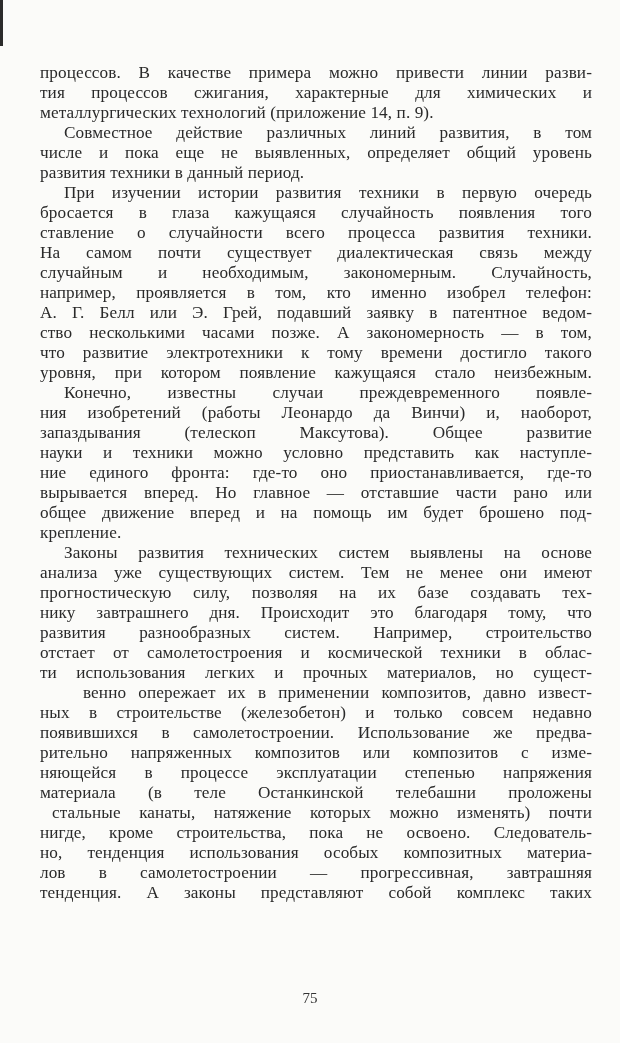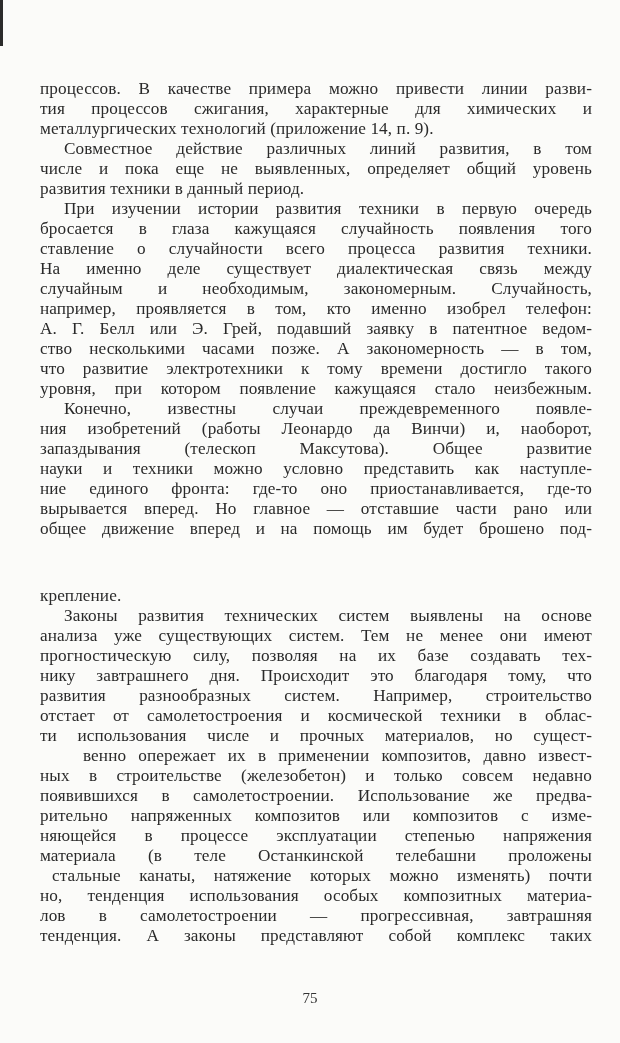--- a/index.html
+++ b/index.html
@@ -34,69 +34,70 @@
   }
 </style>
 </head>
 <body>
 
 <div class="edge-mark"></div>
 
 <div class="page">
 
   <div>
-    <div class="line" style="white-space: normal; overflow: hidden; margin-top: 16px;">процессов. В качестве примера можно привести линии разви-</div>
+    <div class="line" style="white-space: normal; overflow: hidden;">процессов. В качестве примера можно привести линии разви-</div>
     <div class="line" style="white-space: normal; overflow: hidden;">тия процессов сжигания, характерные для химических и</div>
     <div class="line last" style="white-space: normal; overflow: hidden;">металлургических технологий (приложение 14, п. 9).</div>
   </div>
 
   <div>
     <div class="line indent" style="white-space: normal; overflow: hidden;">Совместное действие различных линий развития, в том</div>
     <div class="line" style="white-space: normal; overflow: hidden;">числе и пока еще не выявленных, определяет общий уровень</div>
     <div class="line last" style="white-space: normal; overflow: hidden;">развития техники в данный период.</div>
   </div>
 
   <div>
     <div class="line indent" style="white-space: normal; overflow: hidden;">При изучении истории развития техники в первую очередь</div>
     <div class="line" style="white-space: normal; overflow: hidden;">бросается в глаза кажущаяся случайность появления того</div>
     <div class="line" style="white-space: normal; overflow: hidden;">ставление о случайности всего процесса развития техники.</div>
-    <div class="line" style="white-space: normal; overflow: hidden;">На именно деле существует диалектическая связь между</div>
+    <div class="line" style="white-space: normal; overflow: hidden;">На самом почти существует диалектическая связь между</div>
     <div class="line" style="white-space: normal; overflow: hidden;">случайным и необходимым, закономерным. Случайность,</div>
     <div class="line" style="white-space: normal; overflow: hidden;">например, проявляется в том, кто именно изобрел телефон:</div>
     <div class="line" style="white-space: normal; overflow: hidden;">А. Г. Белл или Э. Грей, подавший заявку в патентное ведом-</div>
     <div class="line" style="white-space: normal; overflow: hidden;">ство несколькими часами позже. А закономерность — в том,</div>
     <div class="line" style="white-space: normal; overflow: hidden;">что развитие электротехники к тому времени достигло такого</div>
     <div class="line" style="white-space: normal; overflow: hidden;">уровня, при котором появление кажущаяся стало неизбежным.</div>
   </div>
 
   <div>
     <div class="line indent" style="white-space: normal; overflow: hidden;">Конечно, известны случаи преждевременного появле-</div>
     <div class="line" style="white-space: normal; overflow: hidden;">ния изобретений (работы Леонардо да Винчи) и, наоборот,</div>
     <div class="line" style="white-space: normal; overflow: hidden;">запаздывания (телескоп Максутова). Общее развитие</div>
     <div class="line" style="white-space: normal; overflow: hidden;">науки и техники можно условно представить как наступле-</div>
     <div class="line" style="white-space: normal; overflow: hidden;">ние единого фронта: где-то оно приостанавливается, где-то</div>
     <div class="line" style="white-space: normal; overflow: hidden;">вырывается вперед. Но главное — отставшие части рано или</div>
     <div class="line" style="white-space: normal; overflow: hidden;">общее движение вперед и на помощь им будет брошено под-</div>
-    <div class="line last" style="white-space: normal; overflow: hidden; margin-top: 47px;">крепление.</div>
+    <div class="line last" style="white-space: normal; overflow: hidden;">крепление.</div>
   </div>
 
   <div>
     <div class="line indent" style="white-space: normal; overflow: hidden;">Законы развития технических систем выявлены на основе</div>
     <div class="line" style="white-space: normal; overflow: hidden;">анализа уже существующих систем. Тем не менее они имеют</div>
     <div class="line" style="white-space: normal; overflow: hidden;">прогностическую силу, позволяя на их базе создавать тех-</div>
     <div class="line" style="white-space: normal; overflow: hidden;">нику завтрашнего дня. Происходит это благодаря тому, что</div>
     <div class="line" style="white-space: normal; overflow: hidden;">развития разнообразных систем. Например, строительство</div>
     <div class="line" style="white-space: normal; overflow: hidden;">отстает от самолетостроения и космической техники в облас-</div>
-    <div class="line" style="white-space: normal; overflow: hidden;">ти использования числе и прочных материалов, но сущест-</div>
+    <div class="line" style="white-space: normal; overflow: hidden;">ти использования легких и прочных материалов, но сущест-</div>
     <div class="line" style="white-space: normal; overflow: hidden; margin-left: 43px;">венно опережает их в применении композитов, давно извест-</div>
     <div class="line" style="white-space: normal; overflow: hidden;">ных в строительстве (железобетон) и только совсем недавно</div>
     <div class="line" style="white-space: normal; overflow: hidden;">появившихся в самолетостроении. Использование же предва-</div>
     <div class="line" style="white-space: normal; overflow: hidden;">рительно напряженных композитов или композитов с изме-</div>
     <div class="line" style="white-space: normal; overflow: hidden;">няющейся в процессе эксплуатации степенью напряжения</div>
     <div class="line" style="white-space: normal; overflow: hidden;">материала (в теле Останкинской телебашни проложены</div>
     <div class="line" style="white-space: normal; overflow: hidden; margin-left: 12px;">стальные канаты, натяжение которых можно изменять) почти</div>
+    <div class="line" style="white-space: normal; overflow: hidden;">нигде, кроме строительства, пока не освоено. Следователь-</div>
     <div class="line" style="white-space: normal; overflow: hidden;">но, тенденция использования особых композитных материа-</div>
     <div class="line" style="white-space: normal; overflow: hidden;">лов в самолетостроении — прогрессивная, завтрашняя</div>
     <div class="line" style="white-space: normal; overflow: hidden;">тенденция. А законы представляют собой комплекс таких</div>
   </div>
 </div>
 
 <div class="page-number">75</div>
 
 </body></html>

